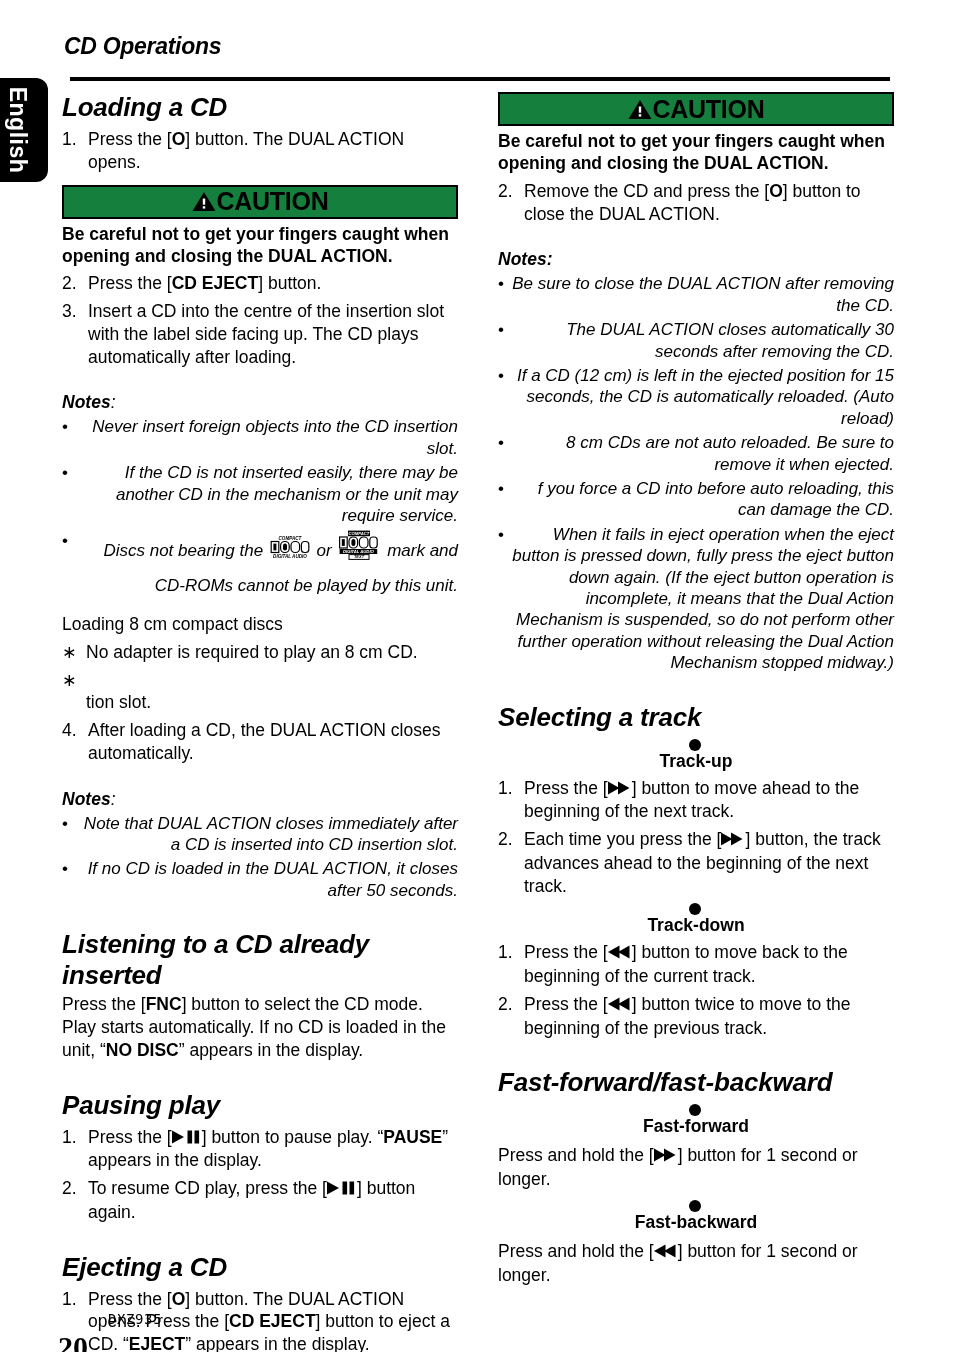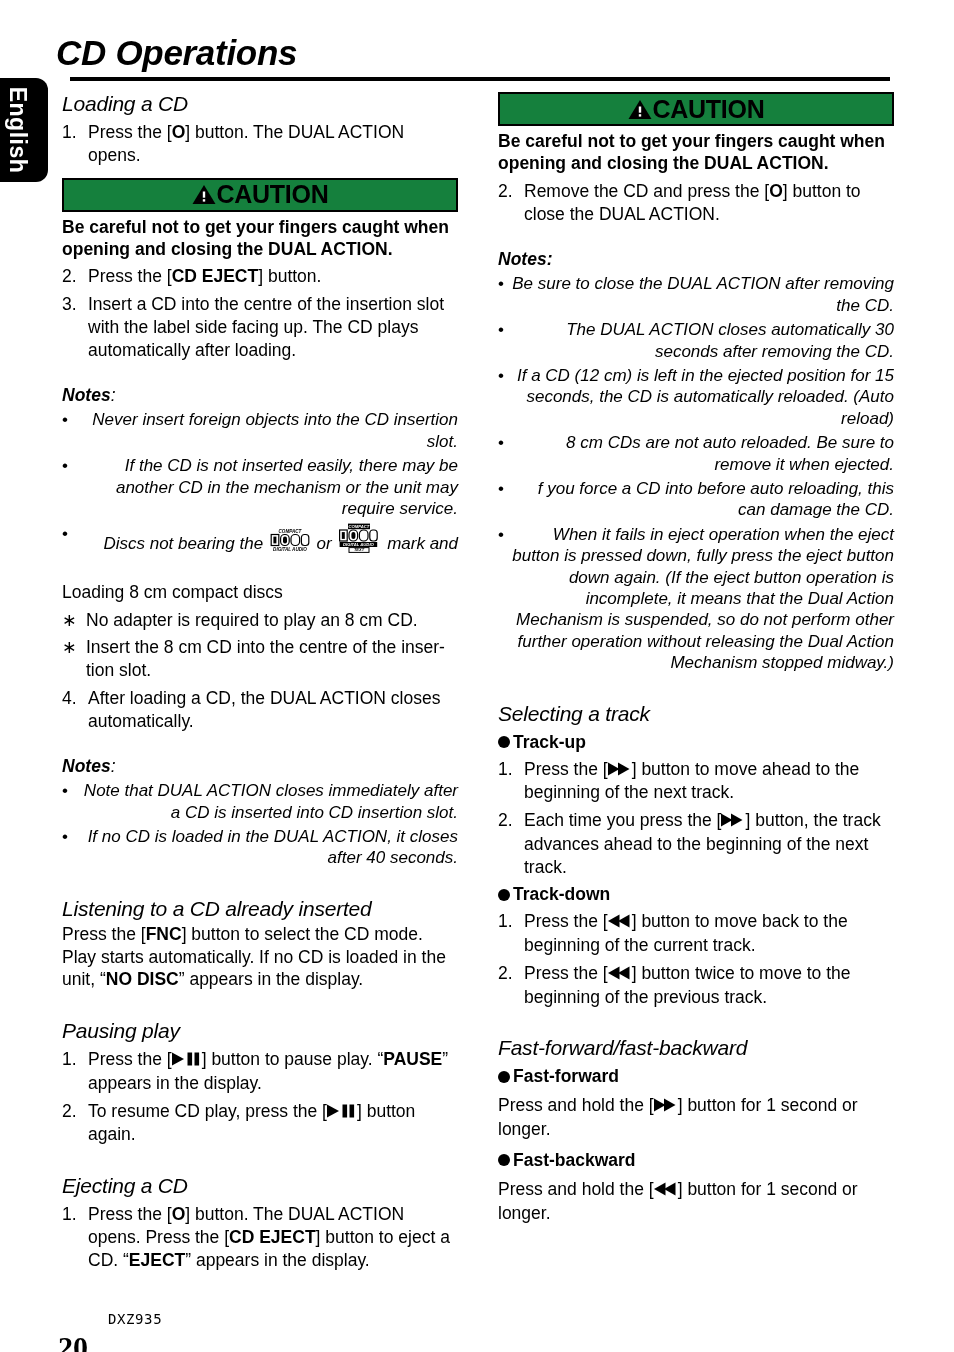--- a/index.html
+++ b/index.html
@@ -24,37 +24,37 @@
     position:absolute; left:50%; top:50%;
     transform:translate(-50%,-50%) rotate(90deg);
     transform-origin:center center;
     color:#fff; font-weight:bold; font-size:23px;
     letter-spacing:0.5px;
     white-space:nowrap;
   }
 
   
   .title{
-    position:absolute; left:56px; top:33px;
-    font-size:35px; font-weight:bold; font-style:italic;
+    position:absolute; left:64px; top:33px;
+    font-size:23px; font-weight:bold; font-style:italic;
     letter-spacing:-0.3px;
   }
   .title-rule{
     position:absolute; left:70px; top:77px;
     width:820px; height:4px; background:#000;
   }
 
   
   .col{ position:absolute; top:92px; width:396px; }
   .col-left{ left:62px; }
   .col-right{ left:498px; }
 
   
   .h2{
-    font-size:21px; font-weight:normal; font-style:italic;
+    font-size:26px; font-weight:bold; font-style:italic;
     margin:0 0 2px 0; letter-spacing:-0.2px;
   }
   .body{
     font-size:17.5px; line-height:1.30; margin:0;
   }
   .bold{ font-weight:bold; }
 
   .numitem{
     display:flex; font-size:17.5px; line-height:1.30;
     margin-top:5px;
@@ -78,21 +78,21 @@
 
   .bullet{
     display:flex; font-size:17px; line-height:1.26;
     font-style:italic; margin-top:3px;
   }
   .bullet .dot{ width:14px; flex:0 0 14px; font-style:normal; }
   .bullet .txt{ flex:1;text-align:right; }
 
   .dotitem{
     font-size:17.5px; font-weight:bold; margin-top:6px;
-    display:flex; align-items:center;
+    display:flex; align-items:center;flex-direction:column;
   }
   .dotitem .disc{
     display:inline-block; width:12px; height:12px;
     border-radius:50%; background:#000; margin-right:3px;
   }
 
   
   .caution{
     border:2px solid #000;
     background:#15803d;
@@ -216,48 +216,52 @@
             <rect x="3.8" y="9.1" width="3" height="6.8" fill="#000"></rect>
             <rect x="13.4" y="9.1" width="4" height="6.8" rx="2" fill="#000"></rect>
             <rect x="1.6" y="19" width="37.6" height="5" fill="#000"></rect>
             <text x="20.4" y="23.2" font-family="Liberation Sans, sans-serif" font-size="4.2" font-weight="bold" text-anchor="middle" fill="#fff">DIGITAL AUDIO</text>
             <rect x="11" y="24.6" width="20" height="4.8" fill="none" stroke="#000" stroke-width="1"></rect>
             <text x="21" y="28.4" font-family="Liberation Sans, sans-serif" font-size="4" font-weight="bold" text-anchor="middle" fill="#000">TEXT</text>
           </svg>
         </span><span> mark and</span>
       </span>
     </div>
+    <div class="bullet" style="margin-top:4px;">
+      <span class="dot">&nbsp;</span>
+      <span class="txt">CD-ROMs cannot  be played by this unit.</span>
+    </div>
 
     <div class="gap-md"></div>
 
     <div class="body">Loading 8 cm compact discs</div>
 
     <div class="astitem">
       <span class="ast">∗</span>
       <span class="txt">No adapter is required to play an 8 cm CD.</span>
     </div>
     <div class="astitem">
       <span class="ast">∗</span>
-      <span class="txt"><span>Insert the 8 cm CD into the centre of the inser-</span><br><span>tion slot.</span></span>
+      <span class="txt"><br><span>tion slot.</span></span>
     </div>
 
     <div class="numitem">
       <span class="num">4.</span>
       <span class="txt">After loading a CD, the DUAL ACTION closes automatically.</span>
     </div>
 
     <div class="notes-head"><span>Notes</span><span class="colon">:</span></div>
 
     <div class="bullet">
       <span class="dot">•</span>
       <span class="txt">Note that DUAL ACTION closes immediately after a CD is inserted into CD insertion slot.</span>
     </div>
     <div class="bullet">
       <span class="dot">•</span>
-      <span class="txt">If no CD is loaded in the DUAL ACTION, it closes after 40 seconds.</span>
+      <span class="txt">If no CD is loaded in the DUAL ACTION, it closes after 50 seconds.</span>
     </div>
 
     <div class="gap-lg"></div>
 
     <div class="h2">Listening to a CD already inserted</div>
     <div class="body"><span>Press the [</span><span class="bold">FNC</span><span>] button to select the CD mode. Play starts automatically. If no CD is loaded in the unit, “</span><span class="bold">NO DISC</span><span>” appears in the display.</span></div>
 
     <div class="gap-lg"></div>
 
     <div class="h2">Pausing play</div>

